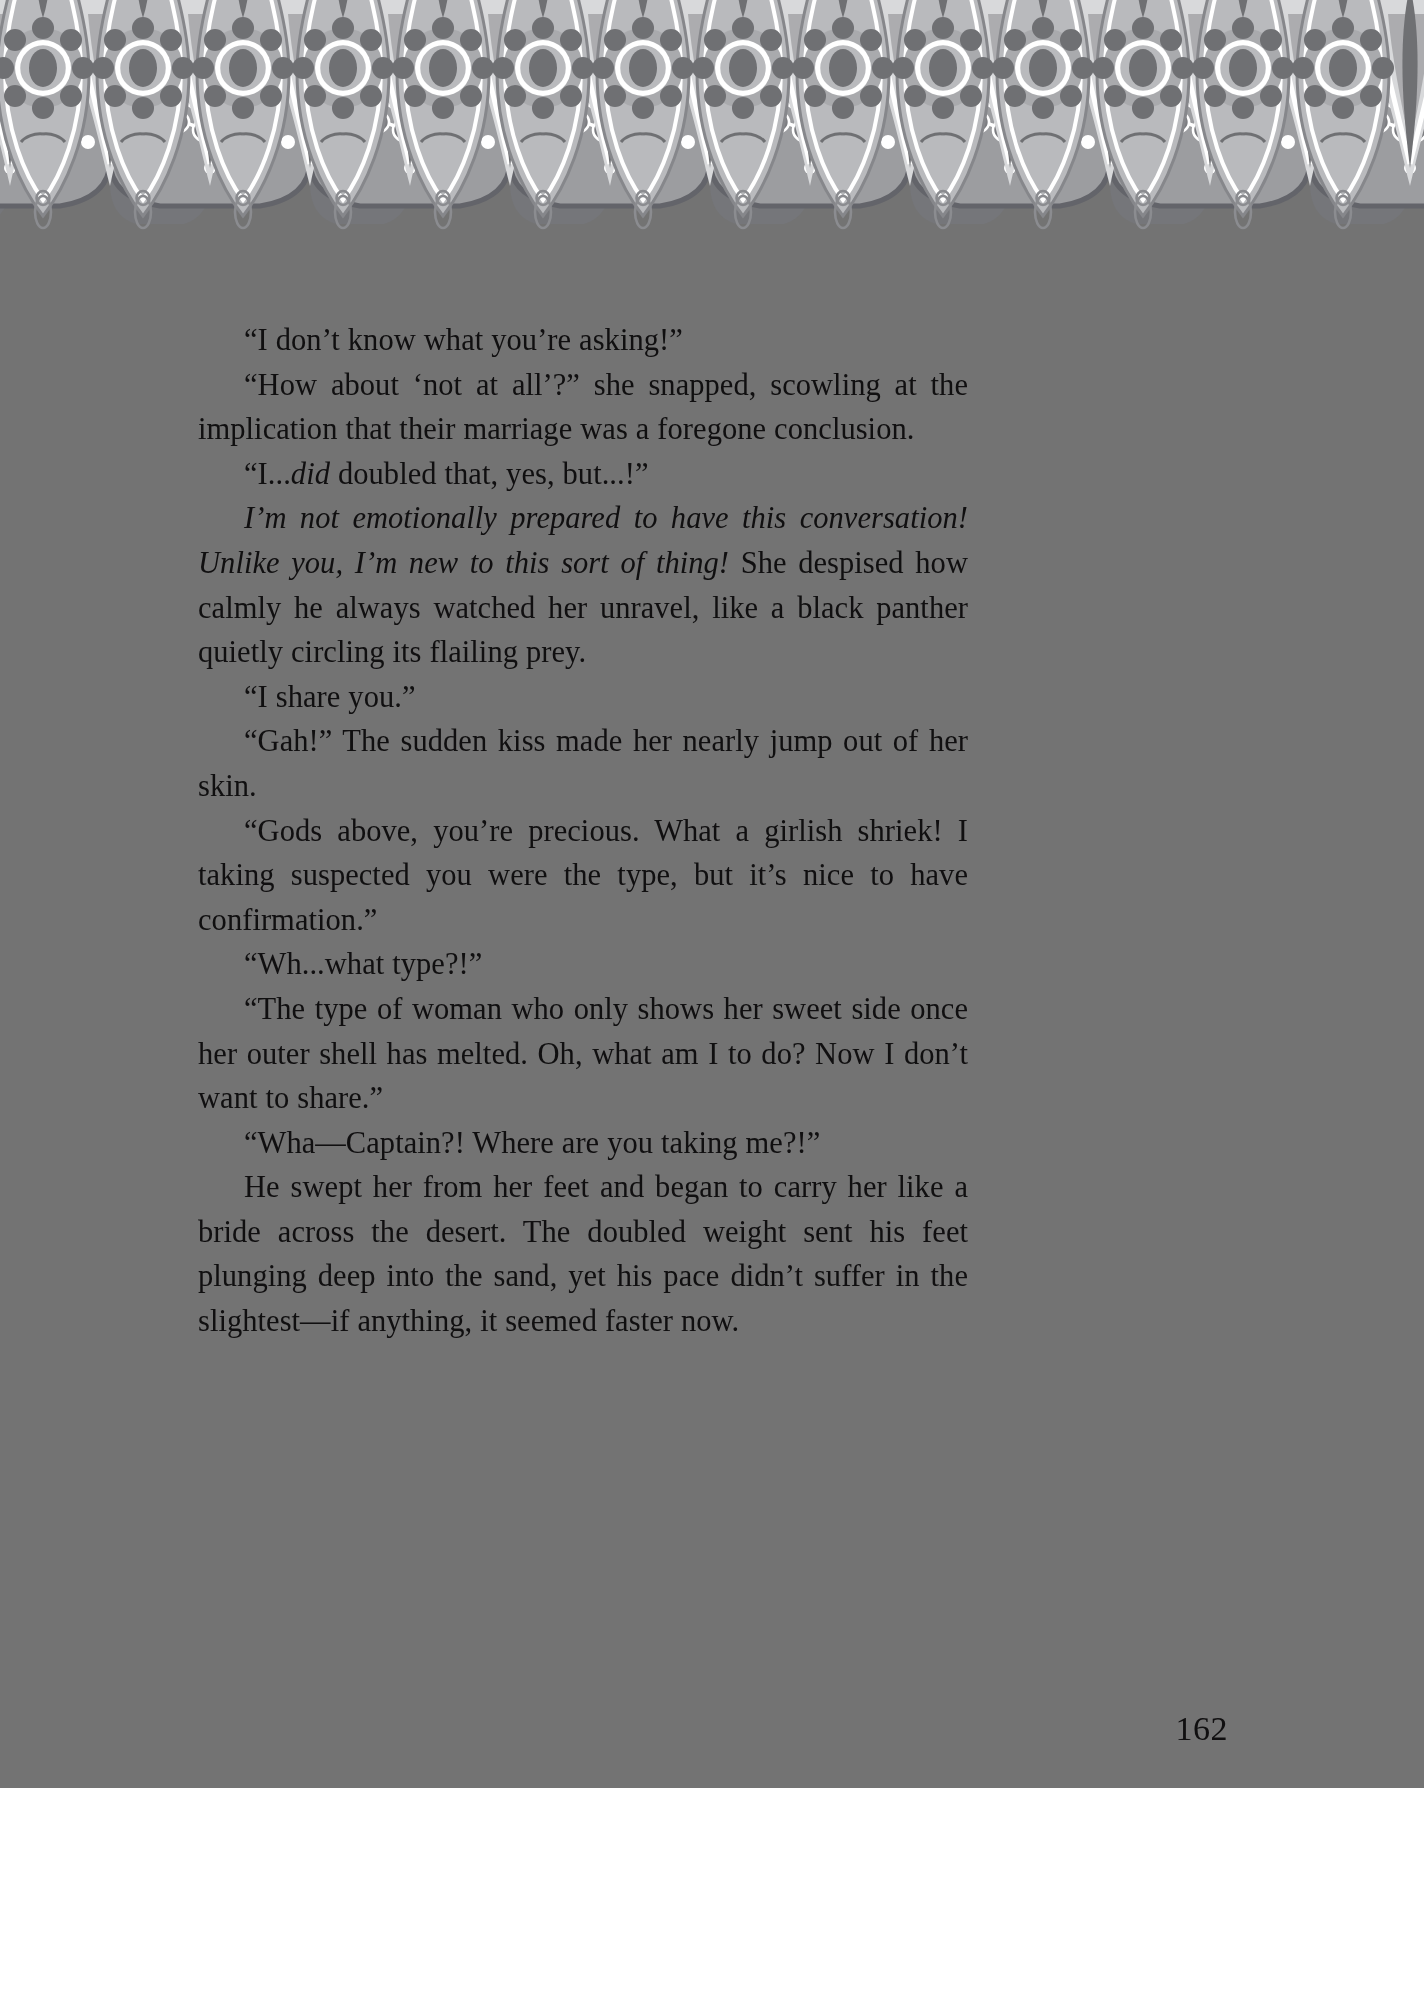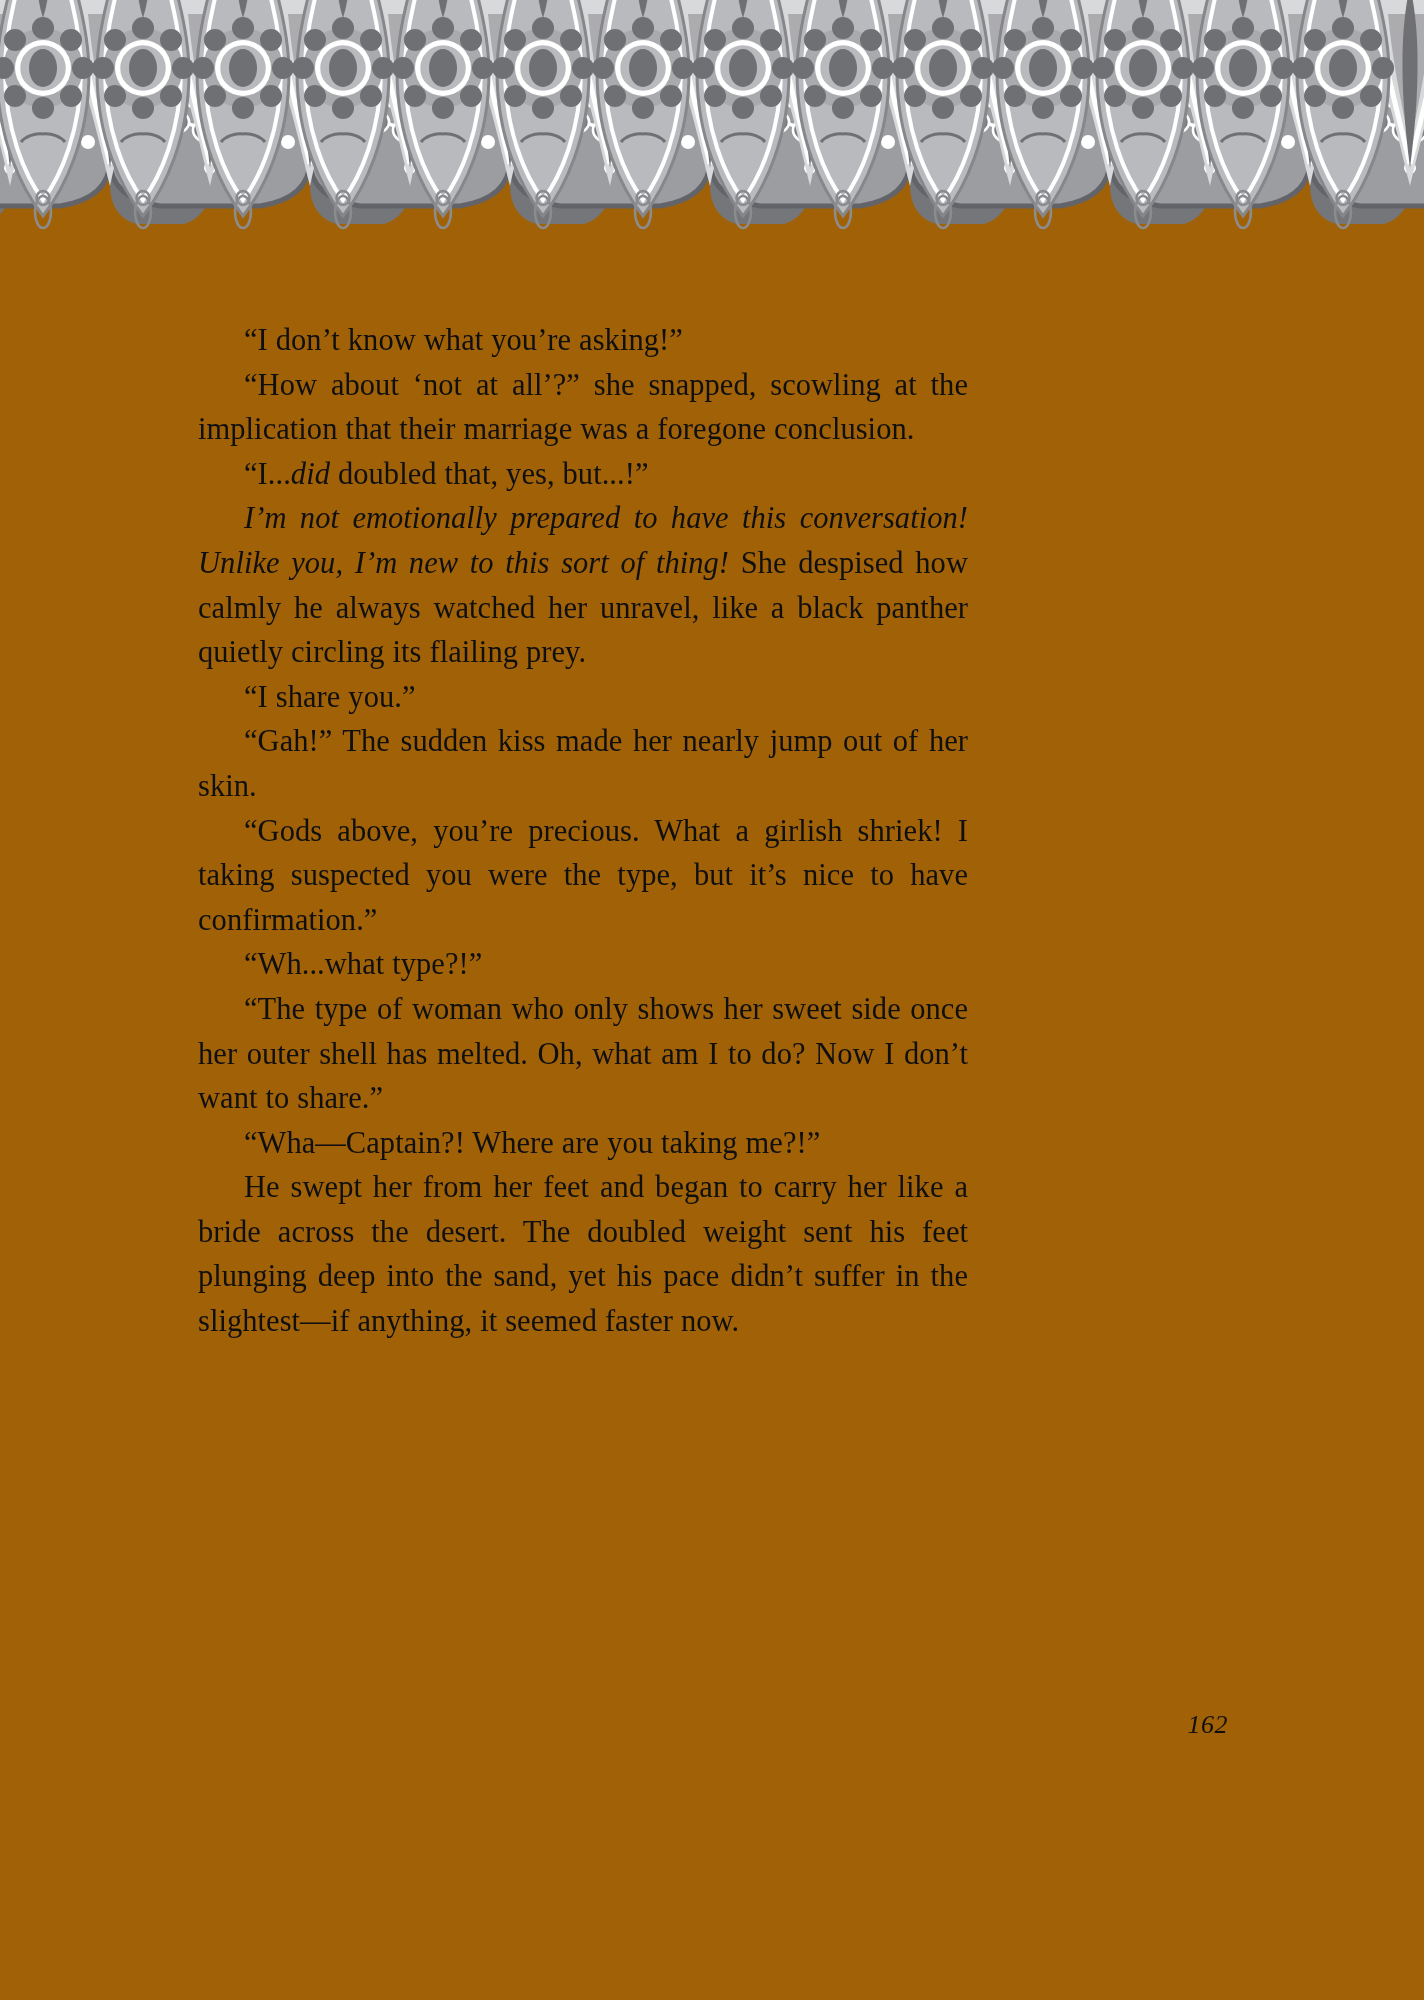--- a/index.html
+++ b/index.html
@@ -3,22 +3,22 @@
 <meta charset="utf-8">
 <style>
   html, body {
     margin: 0;
     padding: 0;
     background: #ffffff;
   }
   .page {
     position: relative;
     width: 1424px;
-    height: 2000px;
-    background: #a16207;
+    height: 1788px;
+    background: #737373;
     overflow: hidden;
     font-family: "Liberation Serif", "DejaVu Serif", serif;
   }
 
   
   .header-ornament {
     position: absolute;
     top: 0;
     left: 0;
     width: 1424px;
@@ -53,25 +53,24 @@
   }
   .para i, .para em {
     font-style: italic;
   }
 
   
   .folio {
     position: absolute;
     right: 196px;
     top: 1712px;
-    font-size: 26px;
+    font-size: 34px;
     line-height: 1;
     color: #100f10;
     letter-spacing: 0.5px;
-    font-style: italic;
   }
 </style>
 </head>
 <body>
 
 <div class="page">
 
   <div class="header-ornament">
     <svg width="1424" height="236" viewBox="0 0 1424 236" xmlns="http://www.w3.org/2000/svg" aria-hidden="true">
       <defs>

